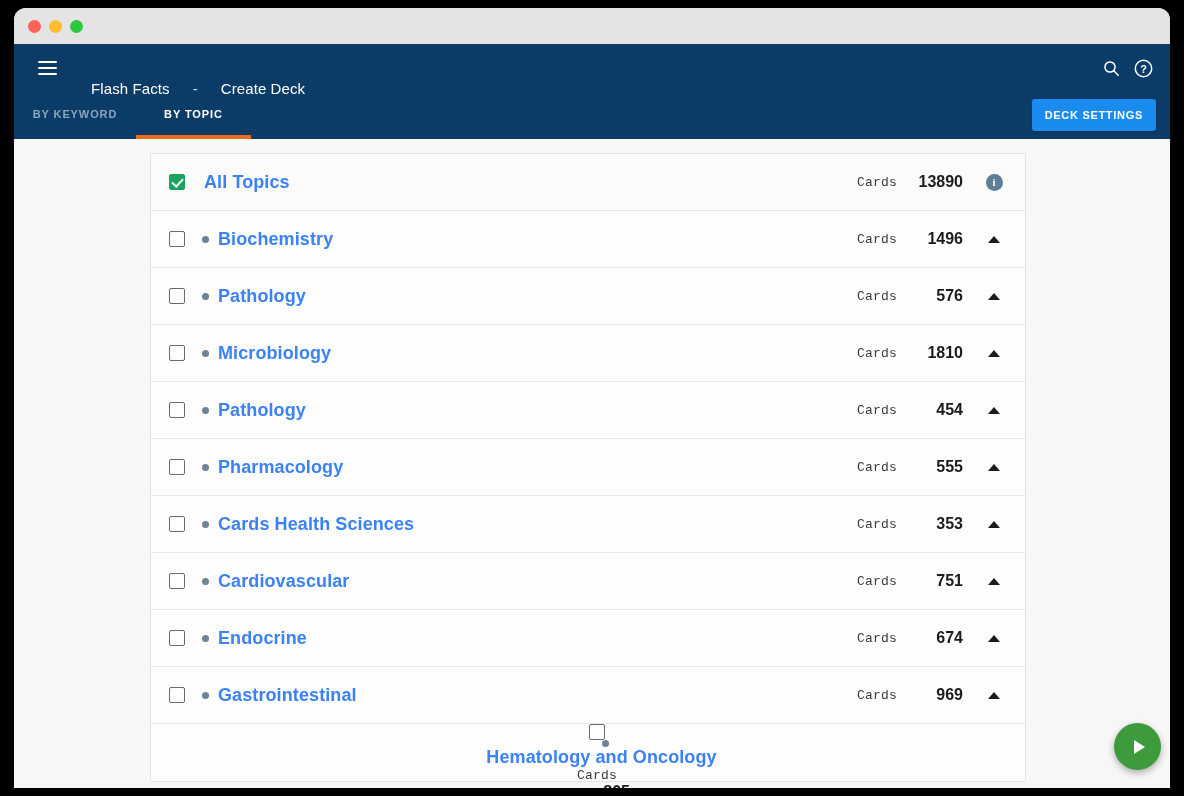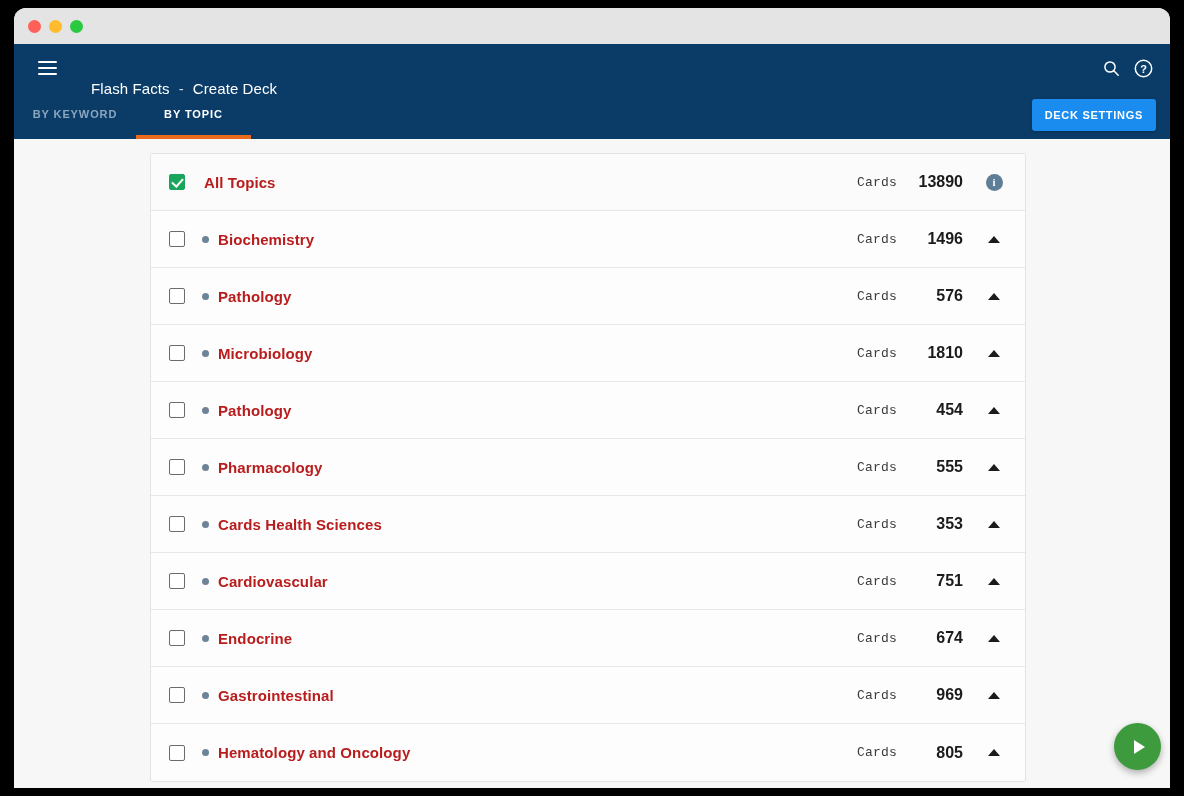--- a/index.html
+++ b/index.html
@@ -63,21 +63,21 @@
     background: #ffffff;
     border-radius: 1px;
   }
   .brand {
     margin-left: 27px;
     color: #ffffff;
     font-size: 15px;
     letter-spacing: 0.1px;
     display: flex;
     align-items: baseline;
-    gap: 9px;
+    gap: 23px;
     white-space: nowrap;
     margin-top: 40px;
   }
   .brand .sep { color: #cfdbe6; }
   .header-spacer { flex: 1; }
 
   .hdr-icon {
     width: 26px; height: 26px;
     display: flex; align-items: center; justify-content: center;
     cursor: pointer;
@@ -155,21 +155,21 @@
   }
 
   .row {
     height: 57px;
     display: flex;
     align-items: center;
     border-bottom: 1px solid #e8e8e8;
     padding: 0 0 0 18px;
     background: #fdfdfd;
   }
-  .row:last-child { border-bottom: none; }
+  .row:last-child { border-bottom: none; flex-direction: column; }
   .row.all { background: #fbfbfb; }
 
   .cbox {
     width: 16px; height: 16px;
     border: 1.6px solid #6b6b6b;
     border-radius: 2px;
     background: #ffffff;
     flex: 0 0 auto;
     cursor: pointer;
   }
@@ -191,23 +191,23 @@
   .bullet {
     width: 7px; height: 7px;
     border-radius: 50%;
     background: #6e8396;
     margin-left: 17px;
     flex: 0 0 auto;
   }
 
   .row-label {
     margin-left: 9px;
-    font-size: 15px;
+    font-size: 18px;
     font-weight: bold;
-    color: #b91c1c;
+    color: #3b82f6;
     letter-spacing: 0.1px;
     white-space: nowrap;
   }
   .row.all .row-label { margin-left: 19px; }
 
   .row-spacer { flex: 1; }
 
   .cards-label {
     font-size: 13px;
     color: #3a3a3a;

